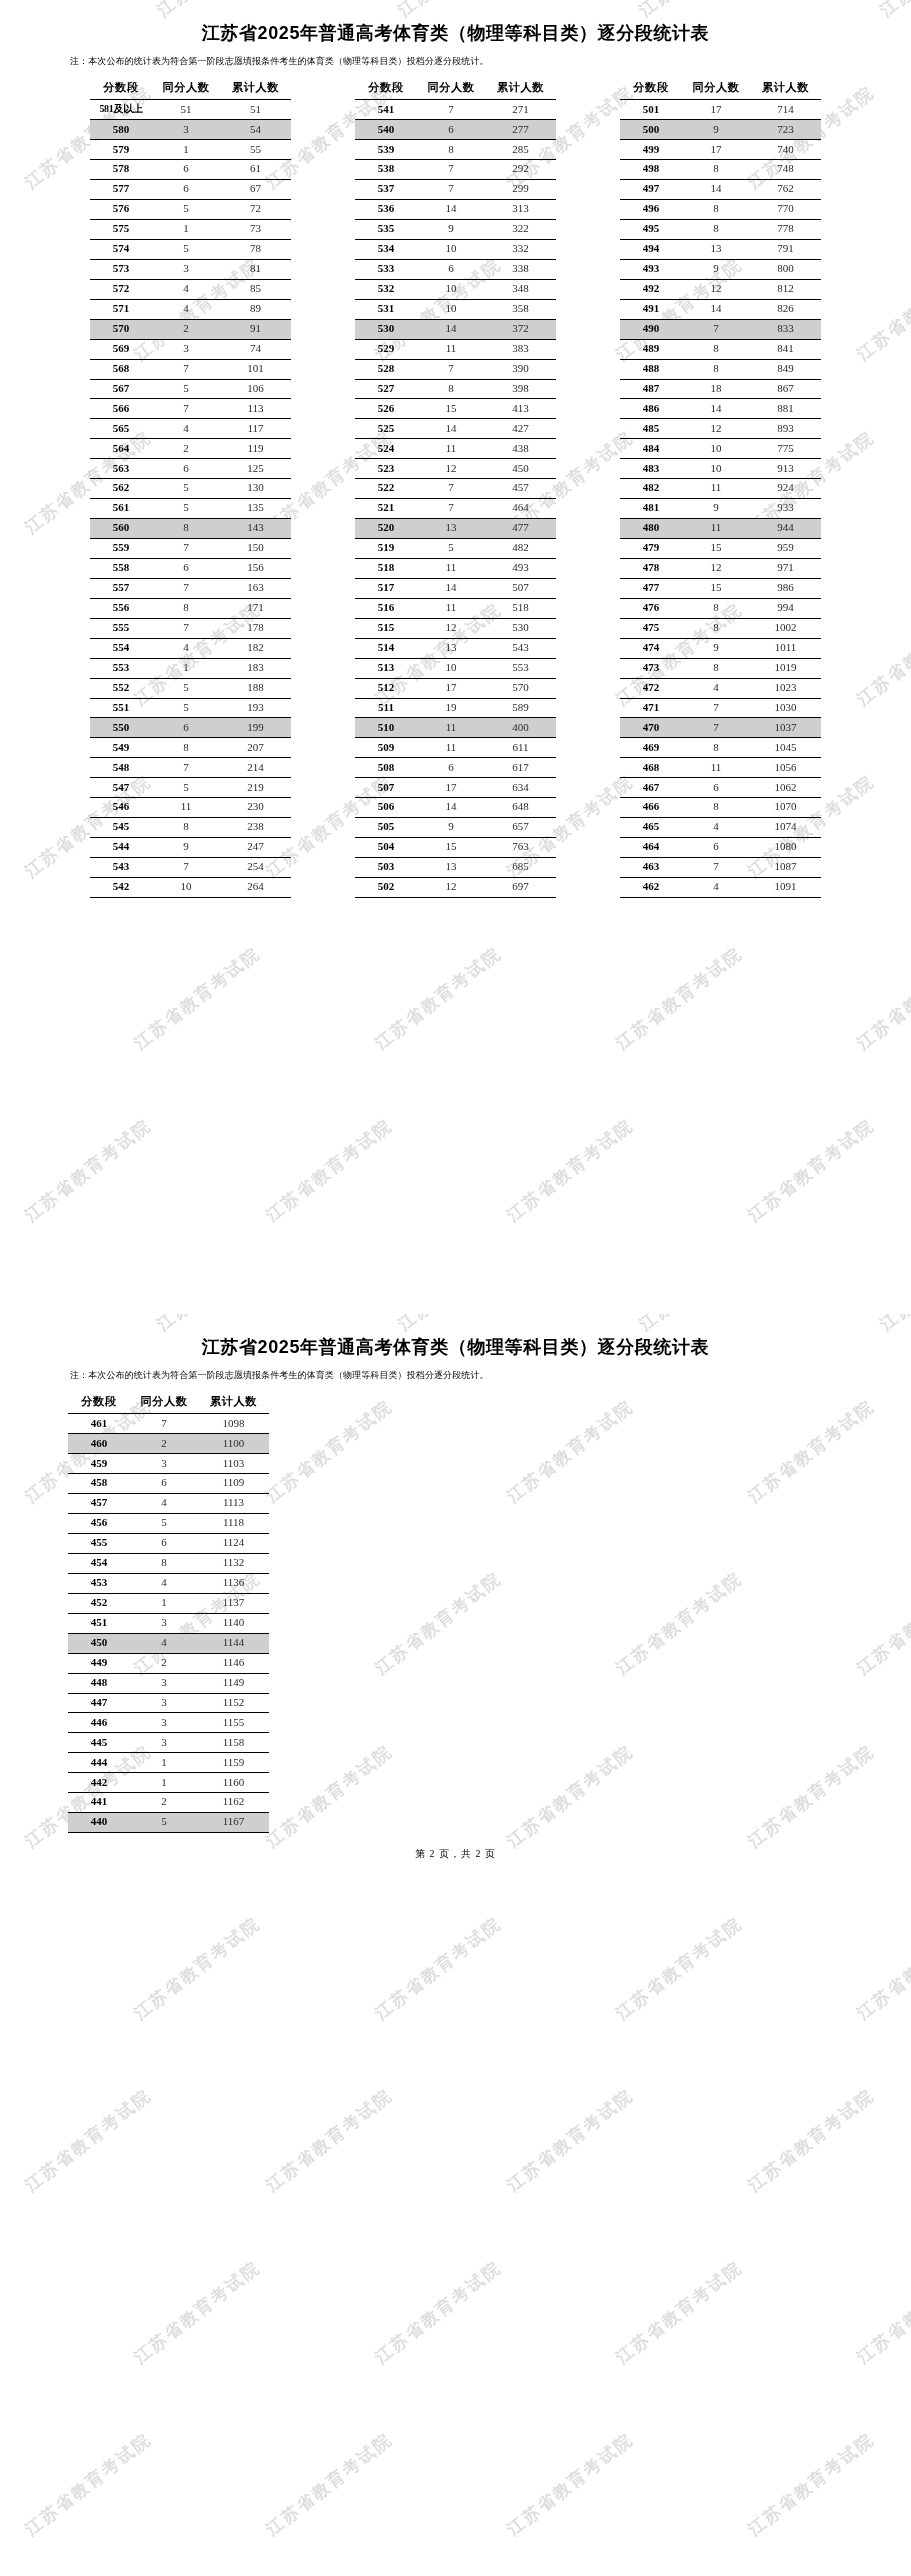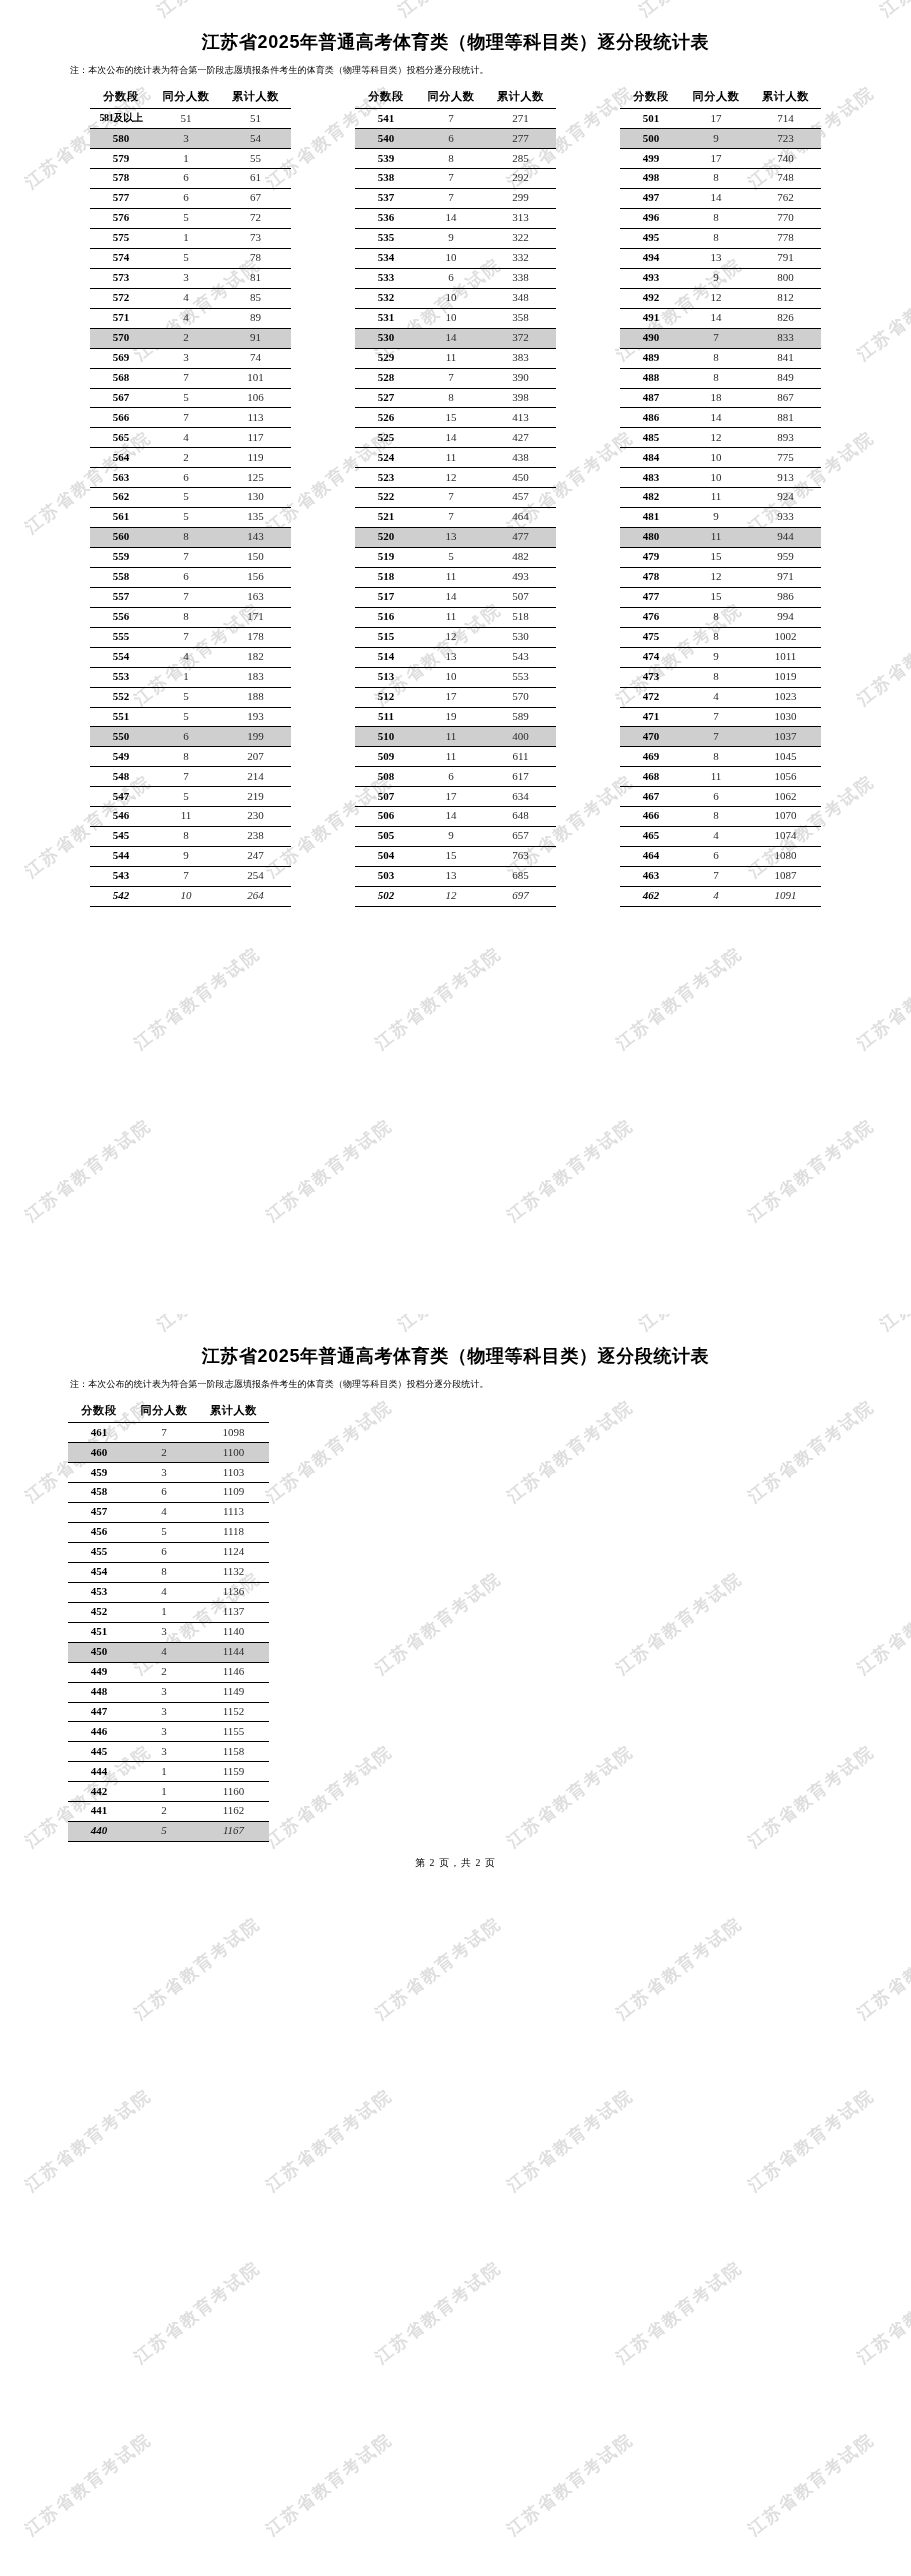--- a/index.html
+++ b/index.html
@@ -41,21 +41,21 @@
     font-weight: 600;
   }
 
   .content { position: relative; z-index: 2; }
 
   .doc-title {
     text-align: center;
     font-size: 18px;
     font-weight: bold;
     letter-spacing: 0.6px;
-    padding-top: 30px;
+    padding-top: 21px;
     font-family: "Liberation Sans", "DejaVu Sans", sans-serif;
   }
   .doc-note {
     font-size: 9px;
     padding: 10.3px 0 0 70px;
     letter-spacing: 0.1px;
     font-family: "Liberation Serif", "DejaVu Serif", serif;
   }
 
   .columns {
@@ -84,21 +84,21 @@
   table.freq th.c-same  { width: 68px; }
   table.freq th.c-cum   { width: 71px; }
 
   table.freq td {
     font-size: 11px;
     text-align: center;
     padding: 2.3px 0 2.9px 0;
     border-bottom: 1.3px solid #000;
     line-height: 1.25;
   }
-  table.freq tr:last-child td { border-bottom: 1.5px solid #000; font-style: italic; }
+  table.freq tr:last-child td { border-bottom: 1.5px solid #000; }
   td.score {
     font-weight: bold;
     font-family: "Liberation Serif", "DejaVu Serif", serif;
   }
   td.score.wide { font-size: 10px; letter-spacing: -0.3px; }
   td.num {
     color: #2b2b2b;
     font-family: "Liberation Serif", "DejaVu Serif", serif;
   }
   tr.hl td { background: #cfcfcf; margin-top: 28px; }

